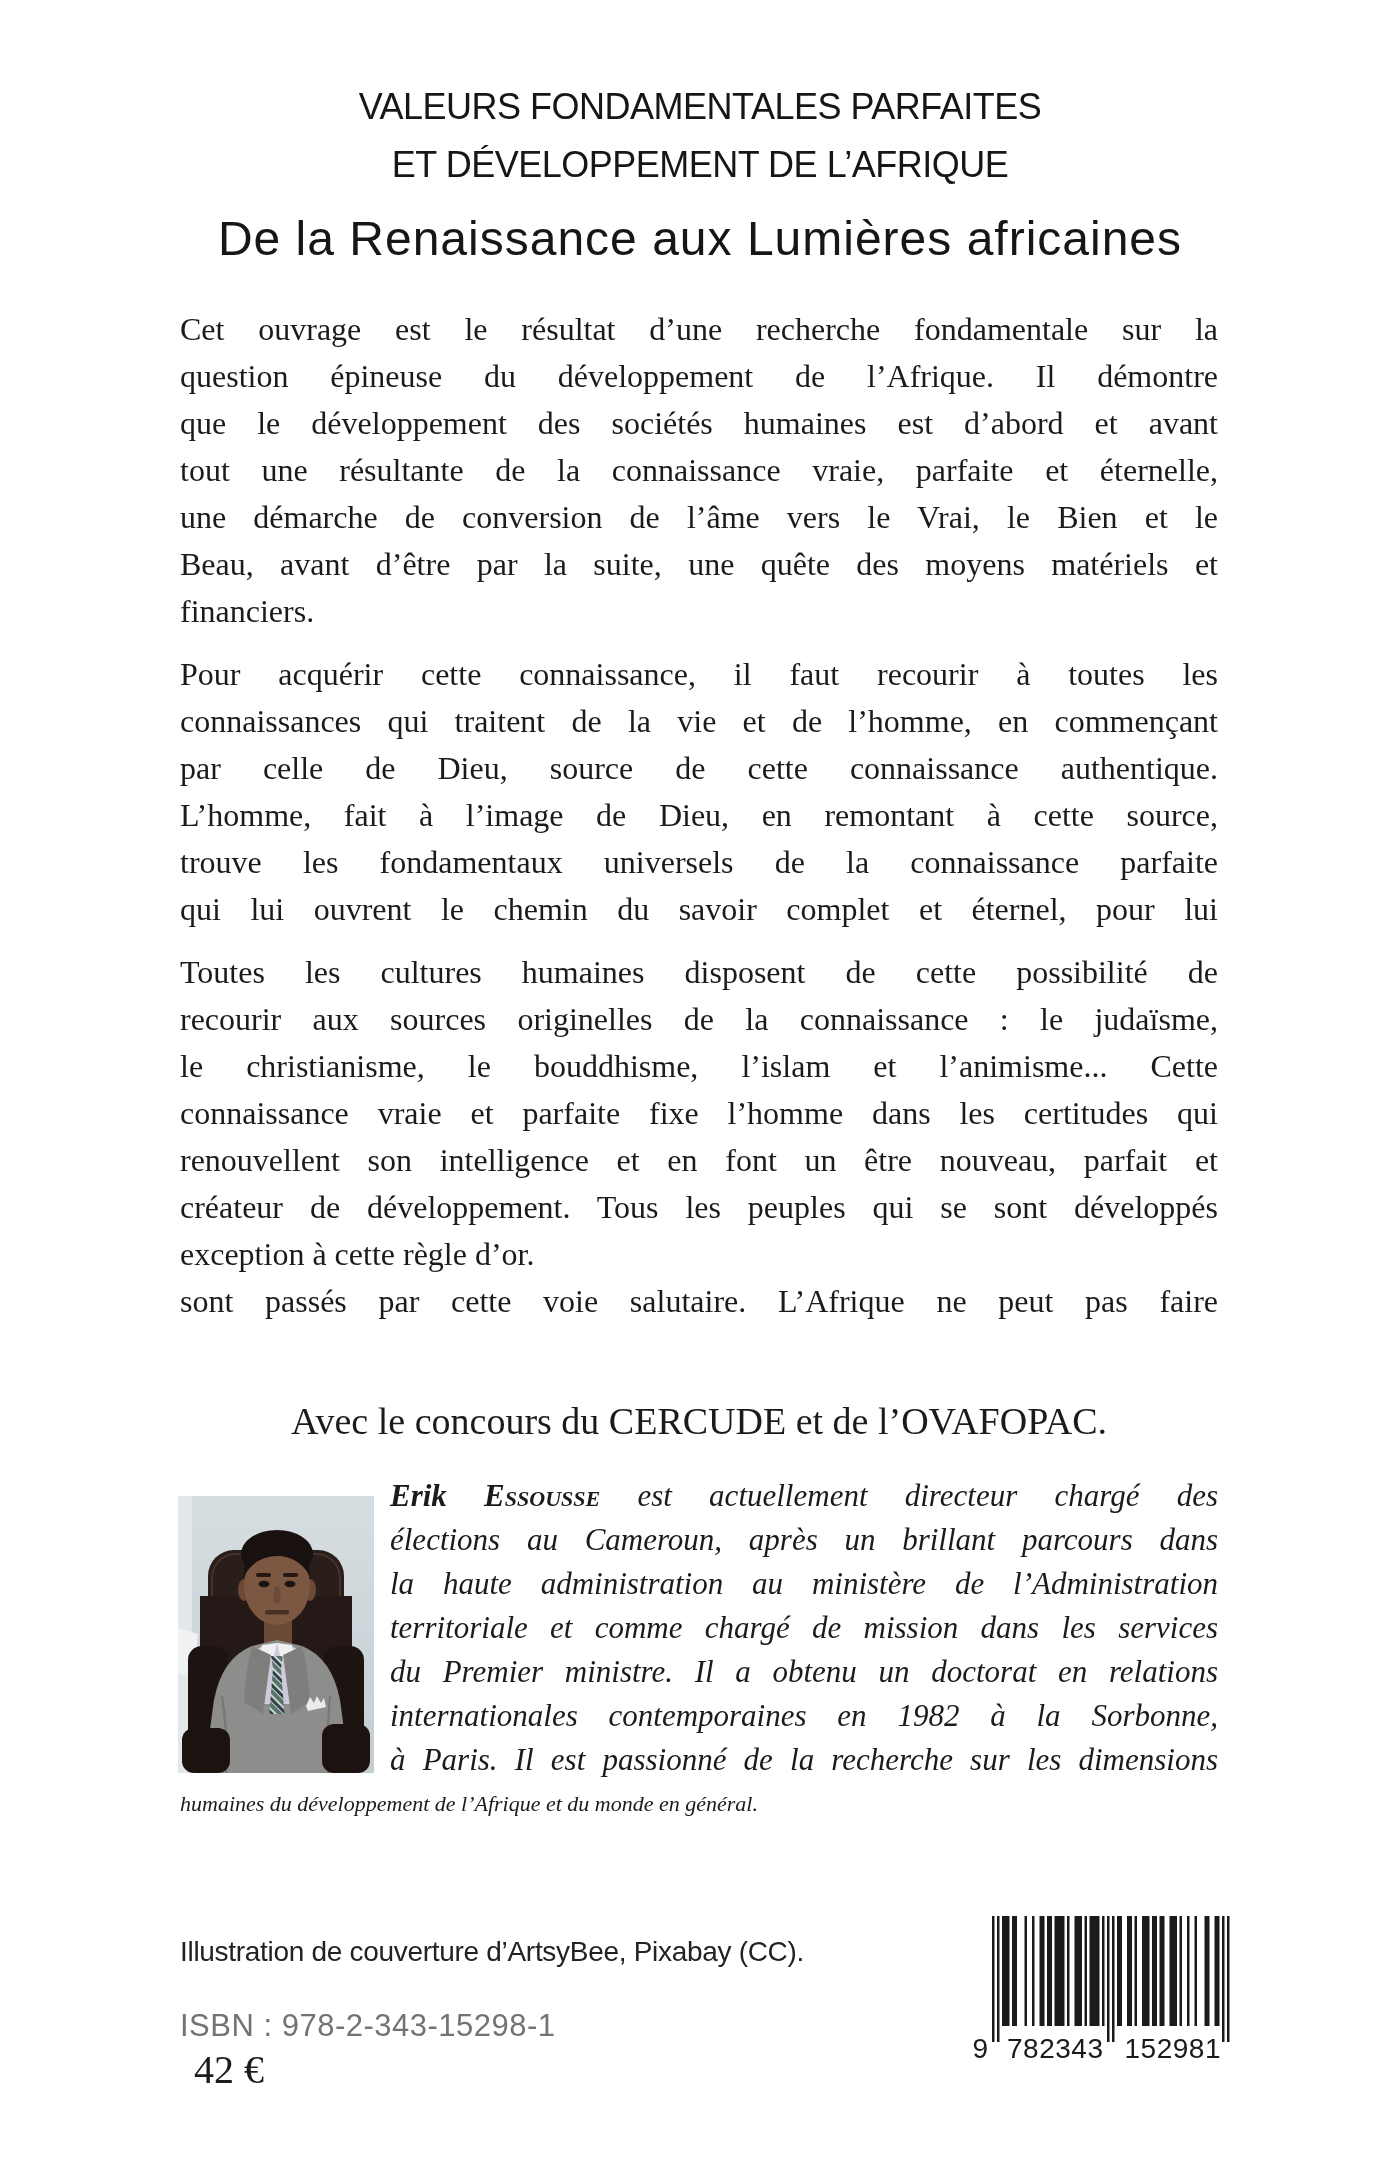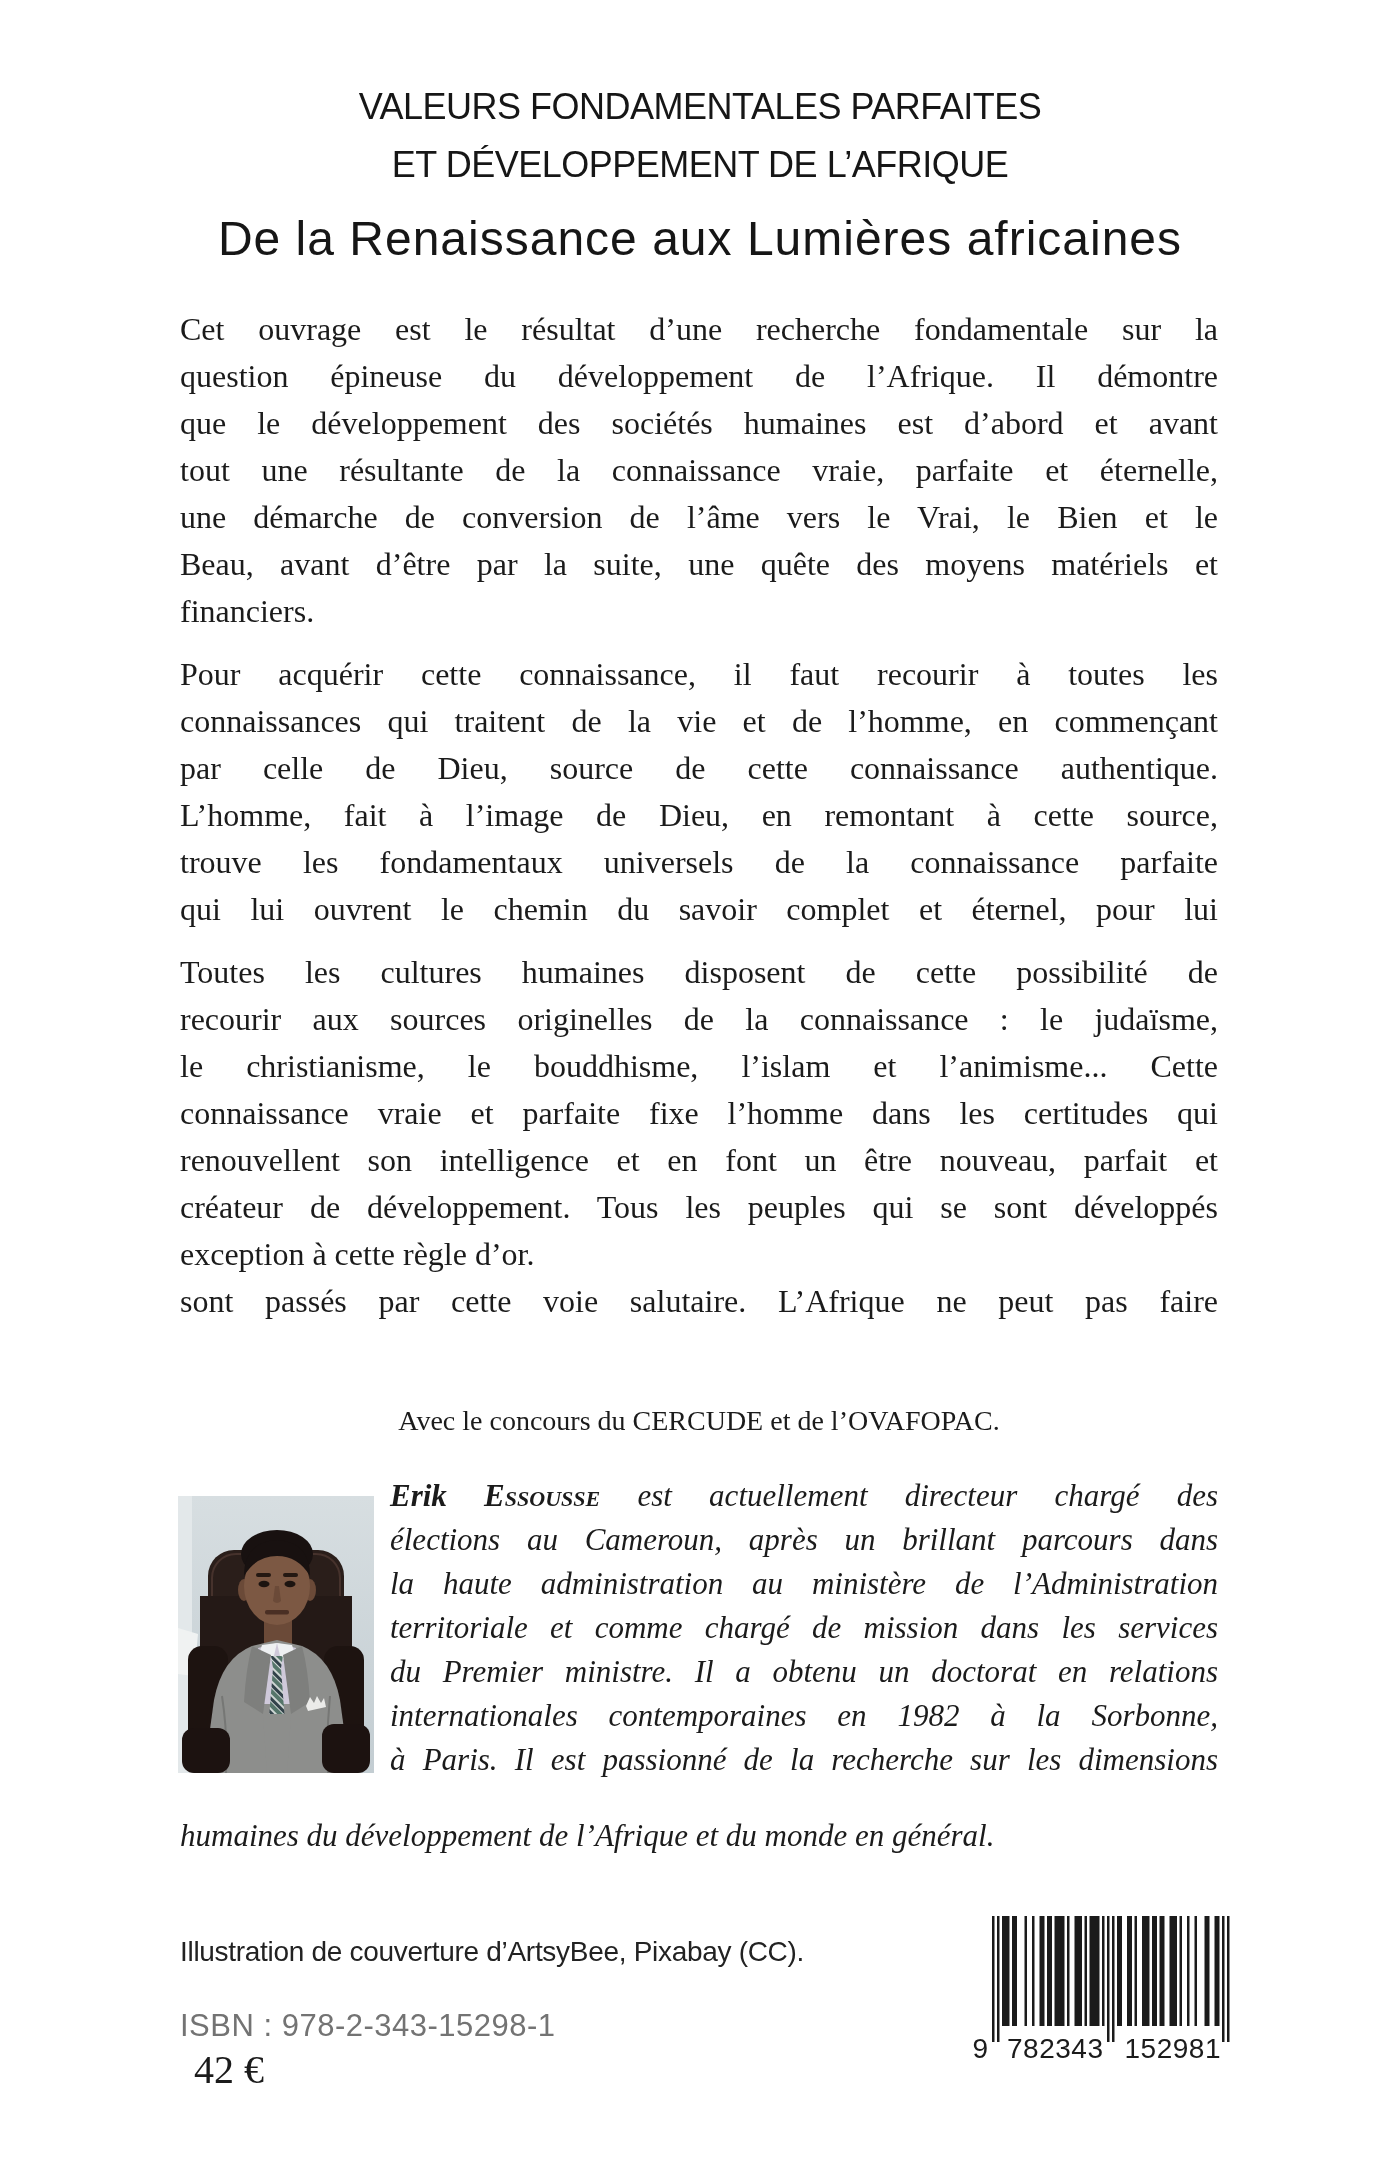--- a/index.html
+++ b/index.html
@@ -51,21 +51,21 @@
   .para { margin: 0 0 16px 0; }
   .bline { text-align: justify; }
   .jl { text-align-last: justify; }
   .ll { text-align-last: left; }
 
   
   .ack {
     position: absolute;
     top: 1398px; left: 180px; width: 1038px;
     text-align: center;
-    font-size: 28px;
+    font-size: 38px;
     line-height: 46px;
     color: #1b1b1b;
   }
 
   
   .photo-frame {
     position: absolute;
     left: 178px; top: 1496px;
     width: 196px; height: 277px;
     display: block;
@@ -77,26 +77,25 @@
     font-size: 31px;
     line-height: 44px;
     color: #1b1b1b;
   }
   .bname { font-weight: 700; }
   .sc { font-variant: small-caps; }
   #bio-last {
     position: absolute;
     left: 180px; top: 1782px; width: 1038px;
     font-style: italic;
-    font-size: 31px;
+    font-size: 22px;
     line-height: 44px;
     text-align: justify;
     text-align-last: left;
     color: #1b1b1b;
-    margin-top: 32px;
   }
 
   
   .credit {
     position: absolute;
     left: 180px; top: 1936px;
     font-family: "Liberation Sans", sans-serif;
     font-size: 28px;
     letter-spacing: -0.3px;
     color: #222;

